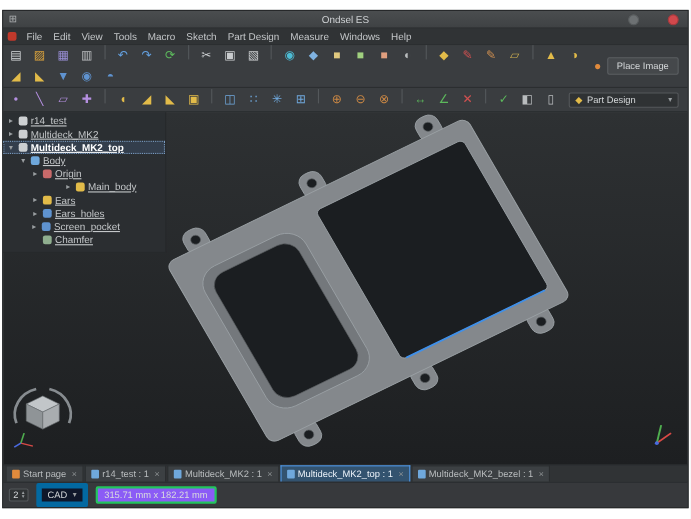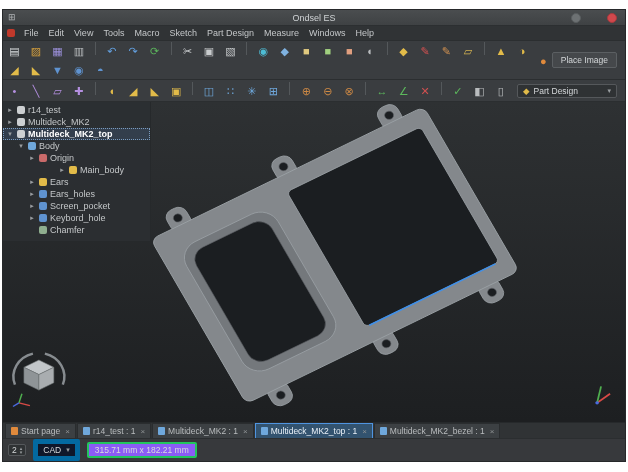--- a/index.html
+++ b/index.html
@@ -37,21 +37,21 @@
   
   .main{flex:1;position:relative;overflow:hidden;}
   svg.viewport{position:absolute;inset:0;width:100%;height:100%;display:block;}
   .treepanel{position:absolute;left:0;top:0;width:147px;background:rgba(44,47,50,0.96);
     border-right:1px solid #26292b;border-bottom:1px solid #26292b;padding:2px 0 5px;}
   .trow{display:flex;align-items:center;height:12px;font-size:9px;color:#c4c7c9;gap:3px;}
   .trow.sel{background:rgba(80,120,170,.22);outline:1px dotted #7a9cc0;outline-offset:-1px;}
   .trow.sel .tlabel{color:#ffffff;font-weight:bold;}
   .tarrow{width:8px;font-size:7px;color:#9a9ea1;text-align:center;flex:0 0 8px;}
   .ticon{width:8px;height:8px;border-radius:2px;flex:0 0 8px;}
-  .tlabel{white-space:nowrap;}
+  .tlabel{white-space:nowrap;text-decoration:underline;}
   
   .tabbar{flex:0 0 15px;background:#303335;display:flex;align-items:flex-end;gap:1px;
     padding-left:2px;border-top:1px solid #26292b;}
   .tab{display:flex;align-items:center;gap:3px;height:14px;padding:0 5px;background:#3c4043;
     font-size:8.5px;color:#b9bcbe;border:1px solid #2a2d2f;border-bottom:none;white-space:nowrap;}
   .tab.active{background:#33536f;color:#eaf1f8;border-color:#4f94e0;}
   .tabicon{width:7px;height:8px;border-radius:1px;}
   .tabclose{font-size:8px;color:#8e9294;margin-left:2px;}
   
   .statusbar{flex:0 0 15px;background:#37393c;display:flex;align-items:center;font-size:8.5px;
@@ -447,32 +447,27 @@
           <span class="ticon" style="background: rgb(226, 187, 73);"></span>
           <span class="tlabel">Ears</span>
         </div>
 
         <div class="trow" style="padding-left: 25px;">
           <span class="tarrow">▸</span>
           <span class="ticon" style="background: rgb(95, 147, 208);"></span>
           <span class="tlabel">Ears_holes</span>
         </div>
 
-        <div class="trow" style="padding-left: 25px;">
+        <div class="trow" style=" margin-left: 24px;">
           <span class="tarrow">▸</span>
           <span class="ticon" style="background: rgb(95, 147, 208);"></span>
           <span class="tlabel">Screen_pocket</span>
         </div>
 
 
-        <div class="trow" style="padding-left: 25px;">
-          <span class="tarrow">▸</span>
-          <span class="ticon" style="background: rgb(95, 147, 208);"></span>
-          <span class="tlabel">Keybord_hole</span>
-        </div>
 
         <div class="trow" style="padding-left: 25px;">
           <span class="tarrow"></span>
           <span class="ticon" style="background: rgb(143, 174, 143);"></span>
           <span class="tlabel">Chamfer</span>
         </div>
       </div>
   </div>
 
   <div class="tabbar">

